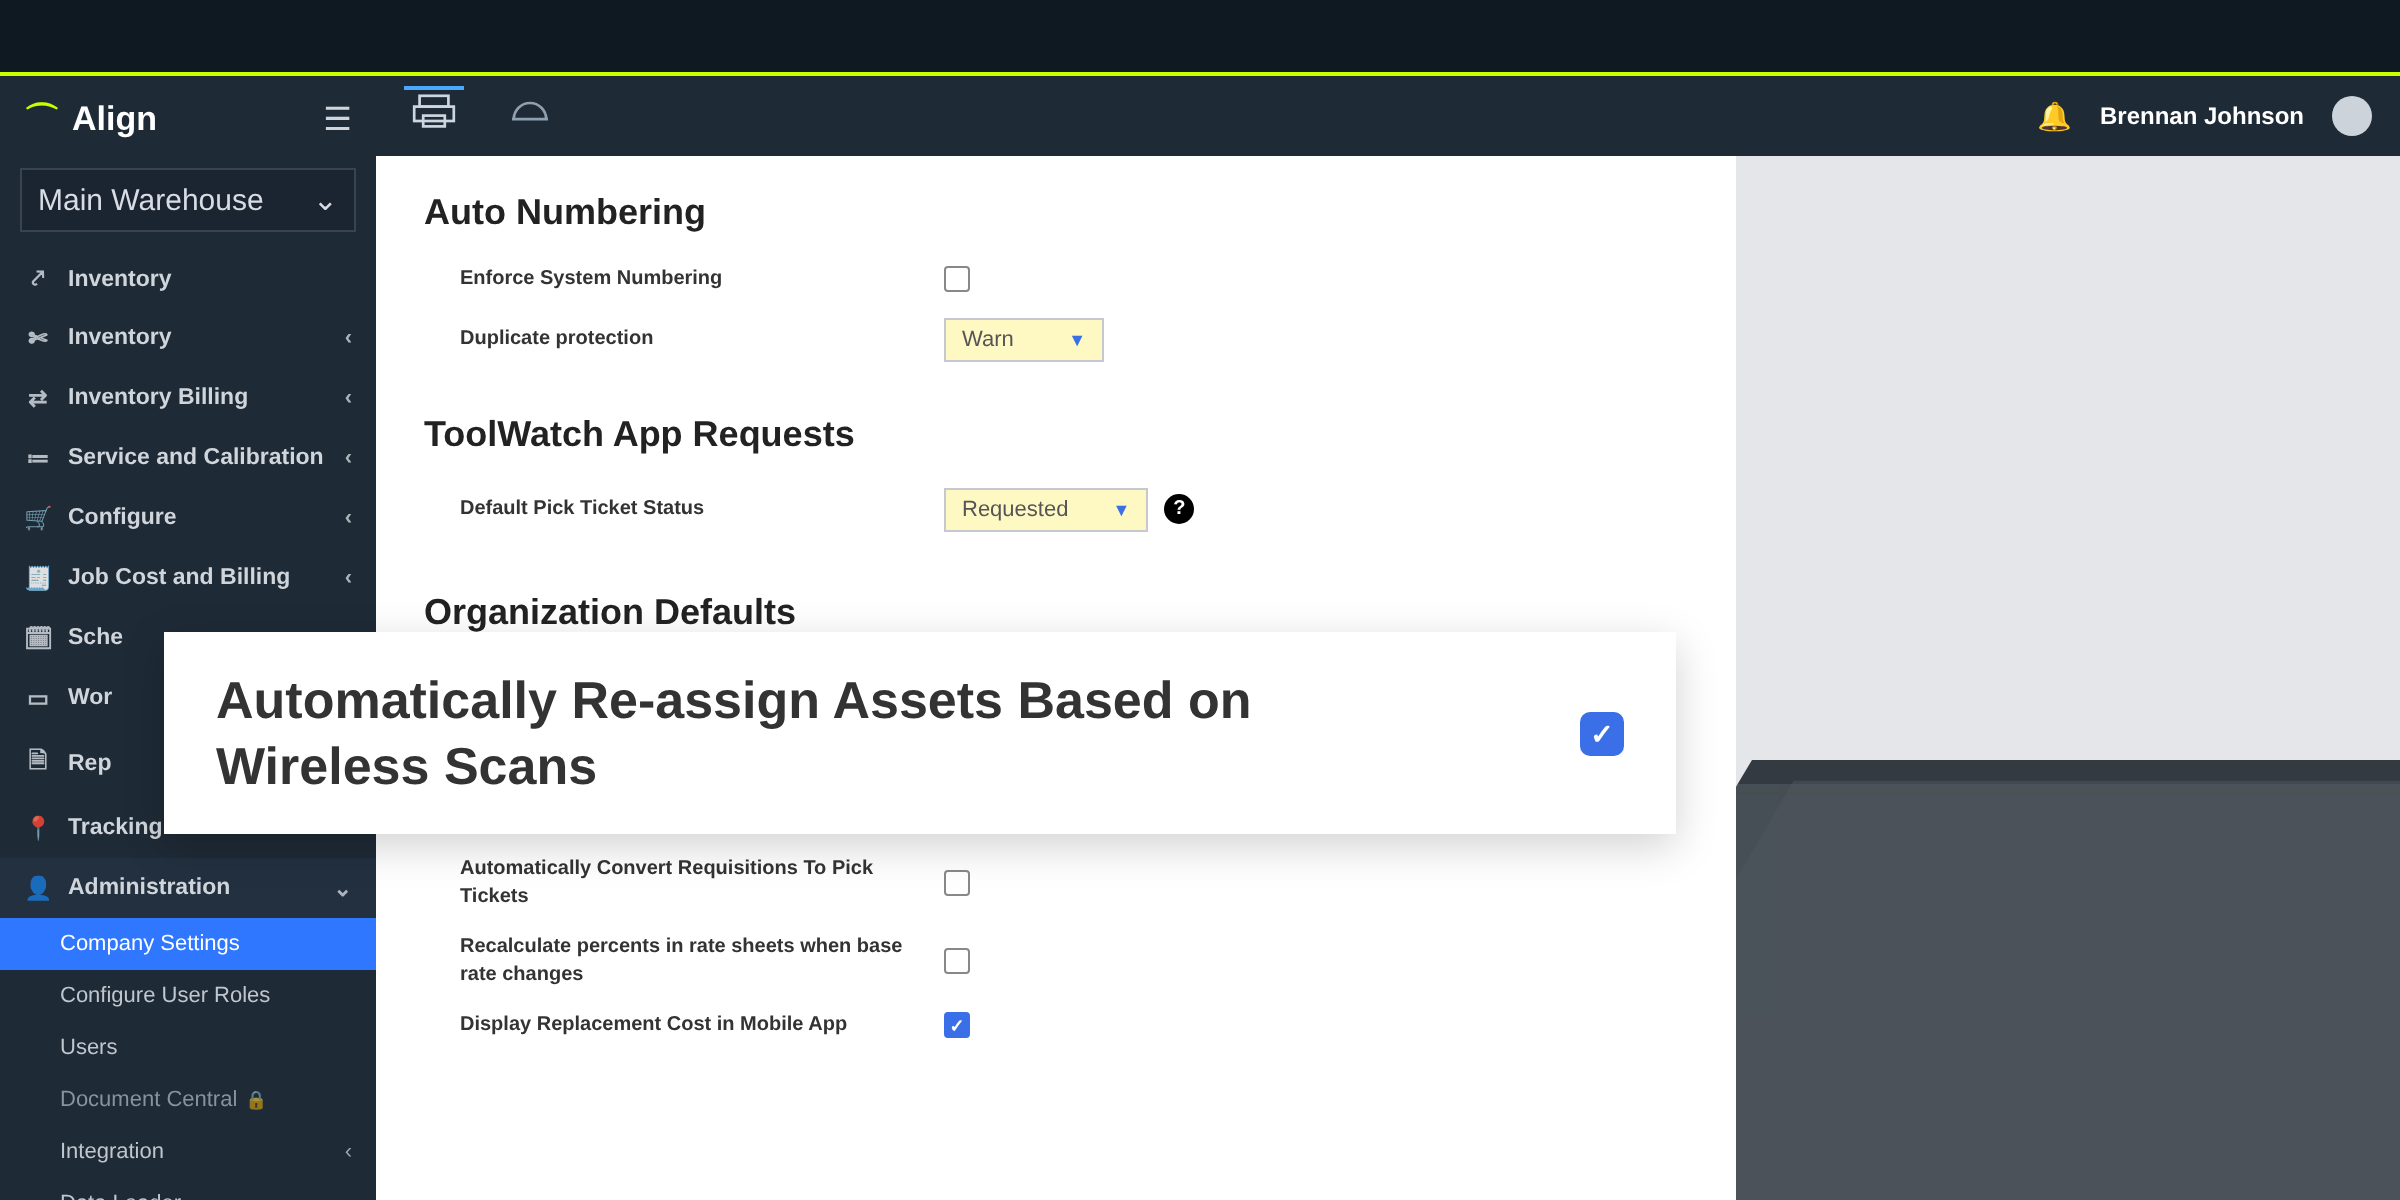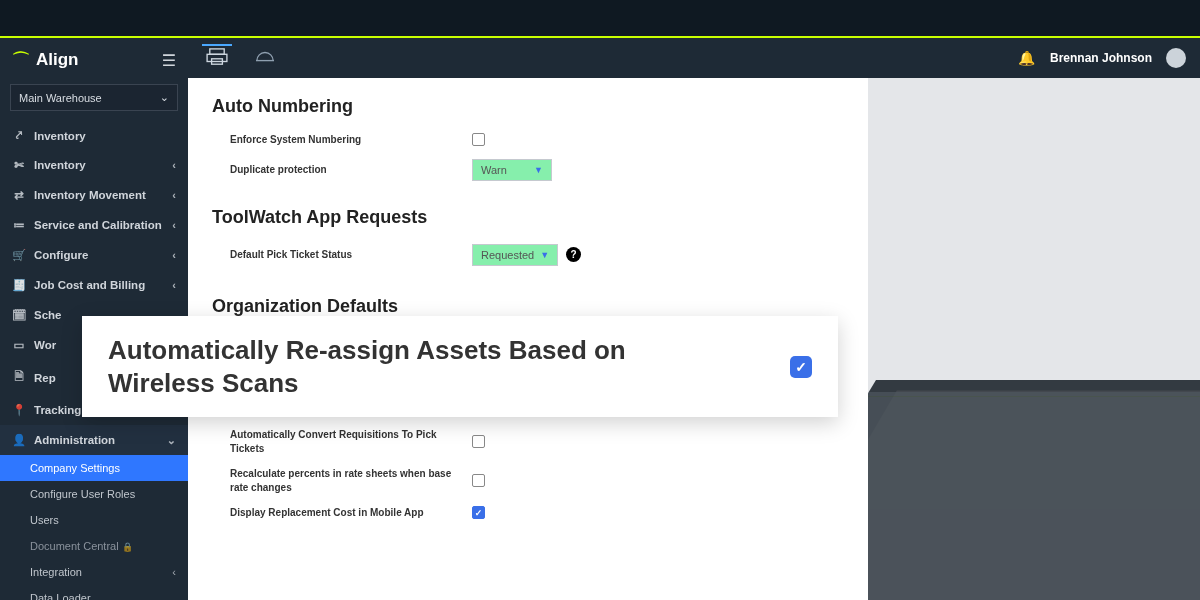--- a/index.html
+++ b/index.html
@@ -5,21 +5,21 @@
 * { margin: 0; padding: 0; box-sizing: border-box; font-family: -apple-system, BlinkMacSystemFont, "Segoe UI", Arial, sans-serif; }
 html, body { width: 1200px; height: 600px; overflow: hidden; background: #0f1922; }
 .topbar { height: 36px; background: #0f1922; width: 100%; }
 .accent-line { height: 2px; background: #c9ff00; width: 100%; }
 .app { display: flex; height: 562px; }
 .sidebar { width: 188px; background: #1e2a36; color: #fff; display: flex; flex-direction: column; font-size: 12px; position: relative; }
 .brand-row { display: flex; align-items: center; justify-content: space-between; padding: 8px 12px 4px 12px; height: 40px; }
 .brand { display: flex; align-items: center; gap: 6px; font-weight: 700; font-size: 17px; color: #fff; }
 .brand-icon { color: #c9ff00; font-size: 18px; font-weight: 900; }
 .hamburger { color: #d0d5db; font-size: 16px; cursor: pointer; }
-.warehouse-select { margin: 6px 10px 10px 10px; background: #1b2531; border: 1px solid #3a4451; color: #d8dde3; font-size: 11px; padding: 6px 8px; display: flex; justify-content: space-between; align-items: center; cursor: pointer; }
+.warehouse-select { margin: 6px 10px 10px 10px; background: #1b2531; border: 1px solid #3a4451; color: #d8dde3; font-size: 15px; padding: 6px 8px; display: flex; justify-content: space-between; align-items: center; cursor: pointer; }
 .nav { flex: 1; overflow-y: hidden; }
 .nav-item { display: flex; align-items: center; justify-content: space-between; padding: 8px 12px; cursor: pointer; color: #d0d5db; font-weight: 600; font-size: 11.5px; }
 .nav-left { display: flex; align-items: center; gap: 8px; }
 .nav-icon { width: 14px; text-align: center; opacity: 0.85; }
 .chev { font-size: 11px; opacity: 0.8; }
 .sub-item { padding: 7px 12px 7px 30px; color: #c0c6cd; font-size: 11px; cursor: pointer; font-weight: 500; }
 .sub-item.active { background: #2f77ff; color: #fff; }
 .sub-item.locked { color: #8a929c; }
 .sub-item.locked::after { content: "🔒"; font-size: 9px; margin-left: 4px; opacity: 0.6; }
 
@@ -35,21 +35,21 @@
 .content-wrap { display: flex; flex: 1; }
 .content { width: 680px; background: #fff; padding: 12px 24px; overflow-y: auto; font-size: 12px; color: #333; }
 .right-pane { flex: 1; background: #e4e6e9; position: relative; overflow: hidden; }
 .section-title { font-weight: 700; font-size: 18px; color: #222; margin: 6px 0 10px 0; }
 .row { display: flex; align-items: center; padding: 6px 0; }
 .row-label { width: 260px; padding-left: 18px; color: #333; font-weight: 600; font-size: 10px; line-height: 1.35; }
 .row-control { flex: 1; display: flex; align-items: center; gap: 8px; }
 .checkbox { width: 13px; height: 13px; border: 1px solid #888; border-radius: 2px; background: #fff; display: inline-flex; align-items: center; justify-content: center; cursor: pointer; }
 .checkbox.checked { background: #3a6fe8; border-color: #3a6fe8; }
 .checkbox.checked::after { content: "✓"; color: #fff; font-size: 9px; font-weight: 700; }
-.select { border: 1px solid #c5c9cf; padding: 4px 8px; font-size: 11px; color: #555; min-width: 80px; display: flex; justify-content: space-between; align-items: center; gap: 6px; cursor: pointer; background: #86efac; }
+.select { border: 1px solid #c5c9cf; padding: 4px 8px; font-size: 11px; color: #555; min-width: 80px; display: flex; justify-content: space-between; align-items: center; gap: 22px; cursor: pointer; background: #fef9c3; }
 .select .caret { color: #3a6fe8; font-size: 9px; }
 .help-dot { width: 15px; height: 15px; border-radius: 50%; background: #000; color: #fff; display: inline-flex; align-items: center; justify-content: center; font-size: 10px; font-weight: 700; cursor: pointer; }
 .spacer-partial { height: 76px; } 
 
 
 .overlay { position: absolute; left: 82px; top: 316px; width: 756px; background: #fff; box-shadow: 0 6px 20px rgba(0,0,0,0.18); padding: 18px 26px; display: flex; align-items: center; justify-content: space-between; z-index: 50; }
 .overlay-text { font-size: 26px; font-weight: 700; color: #333; line-height: 1.25; max-width: 520px; }
 .overlay-check { width: 22px; height: 22px; border-radius: 5px; background: #3a6fe8; display: flex; align-items: center; justify-content: center; color: #fff; font-size: 14px; font-weight: 900; }
 
 
@@ -90,21 +90,21 @@
       <div class="nav-item">
         <span class="nav-left">
             <span class="nav-icon">✄</span>
             <span>Inventory</span>
           </span>
         <span class="chev">‹</span>
       </div>
       <div class="nav-item">
         <span class="nav-left">
             <span class="nav-icon">⇄</span>
-            <span>Inventory Movement</span>
+            <span>Inventory Billing</span>
           </span>
         <span class="chev">‹</span>
       </div>
       <div class="nav-item">
         <span class="nav-left">
             <span class="nav-icon">≔</span>
             <span>Service and Calibration</span>
           </span>
         <span class="chev">‹</span>
       </div>

